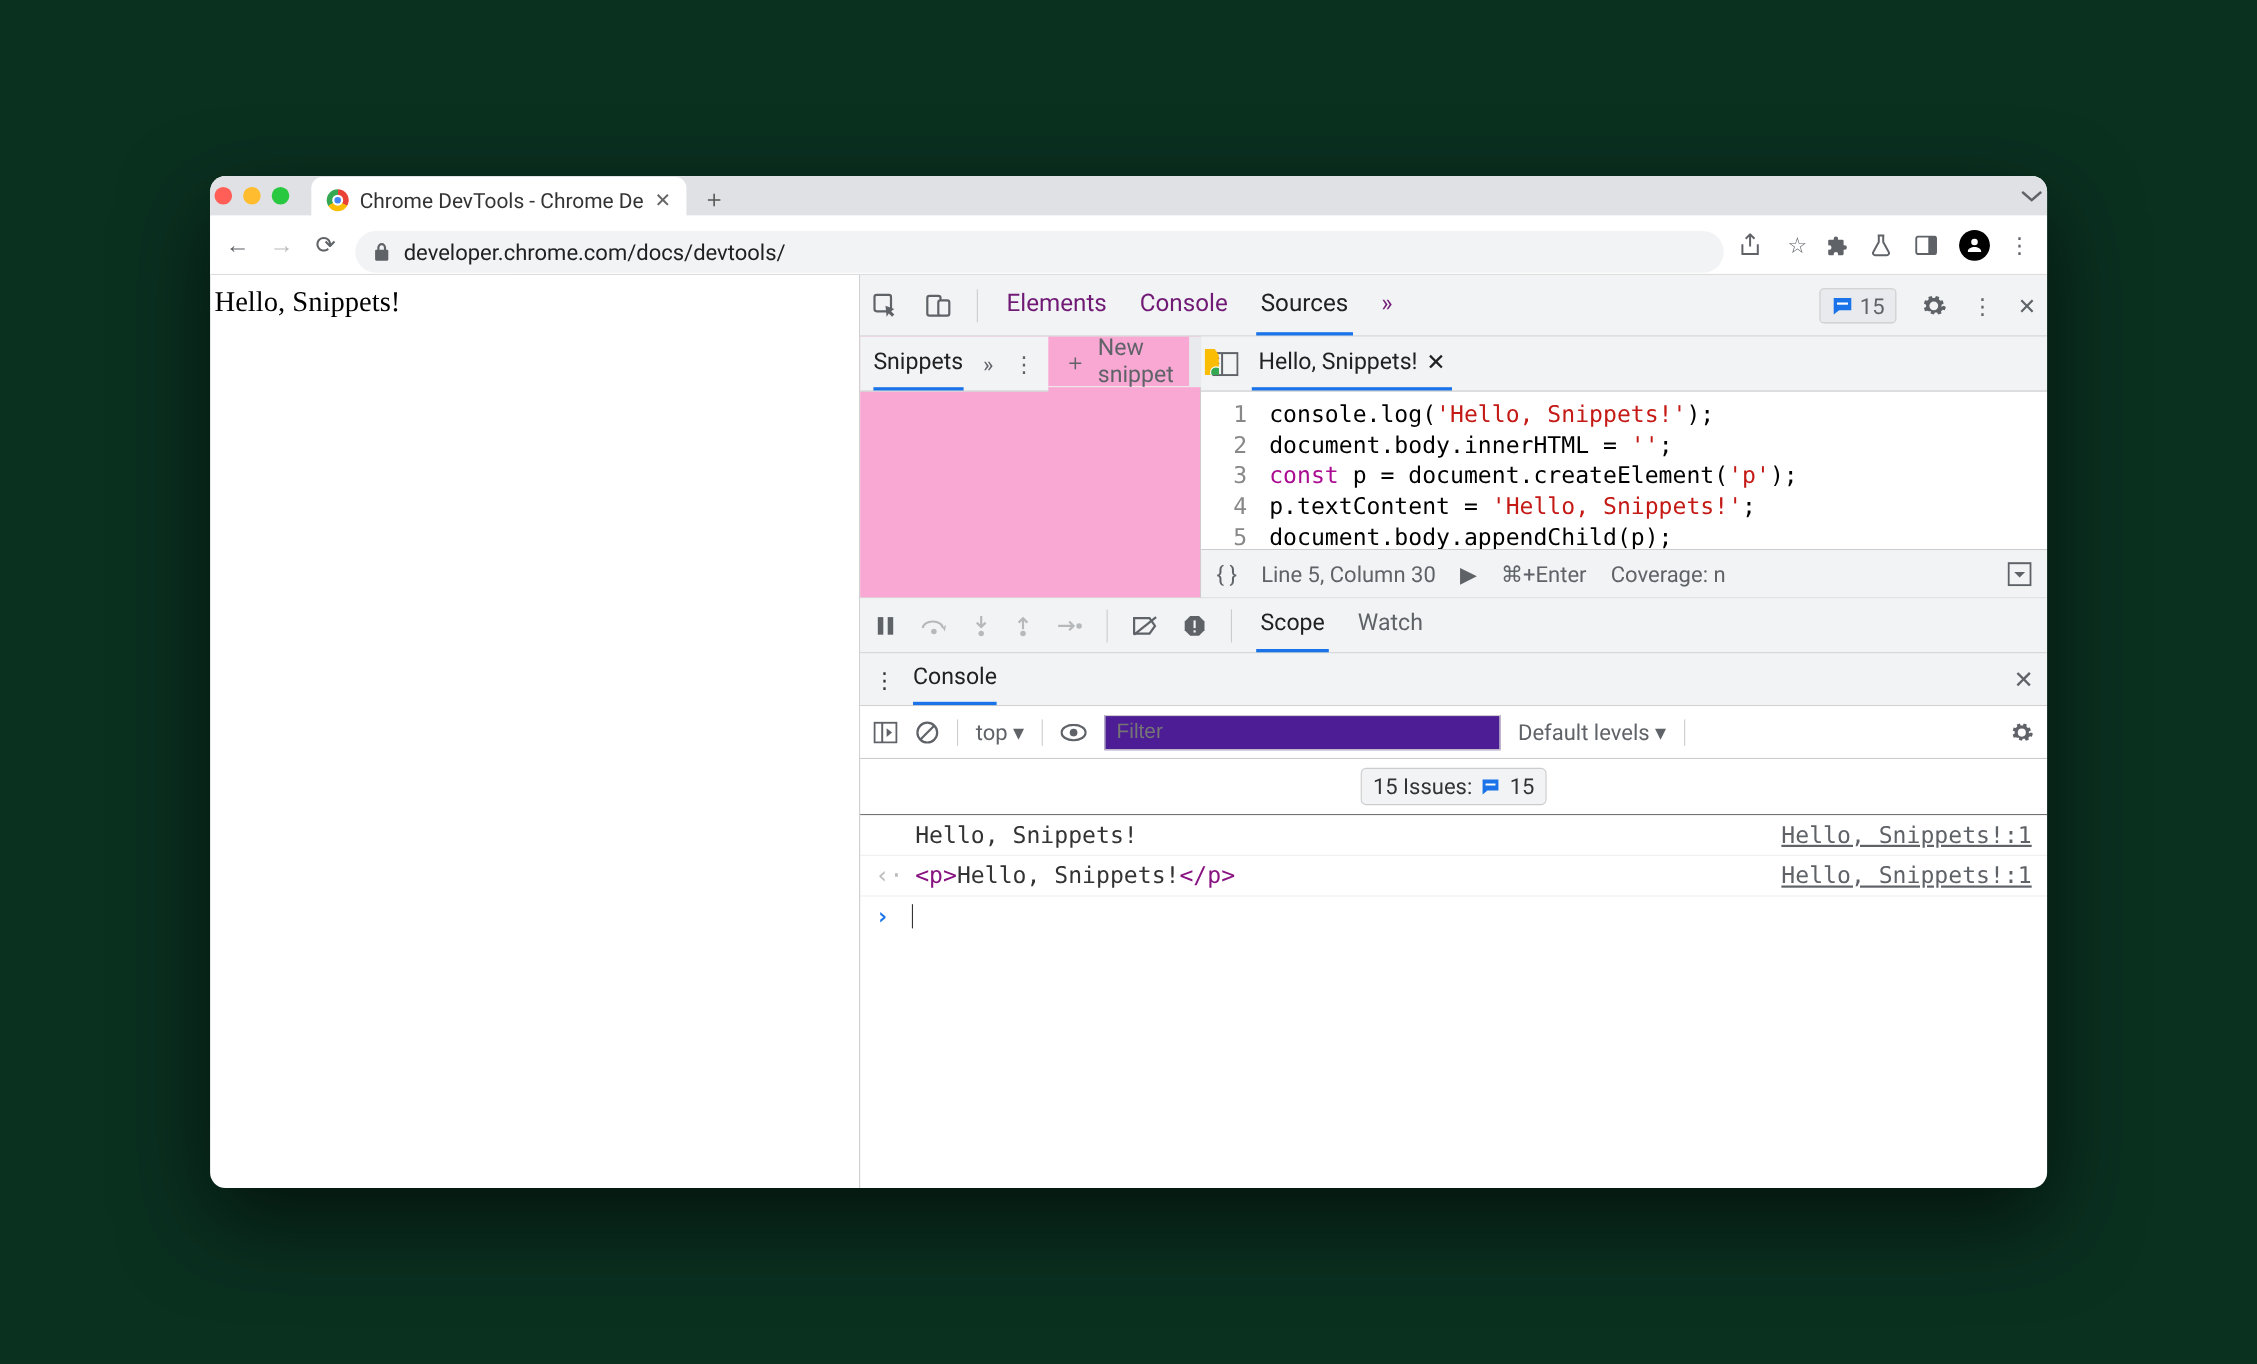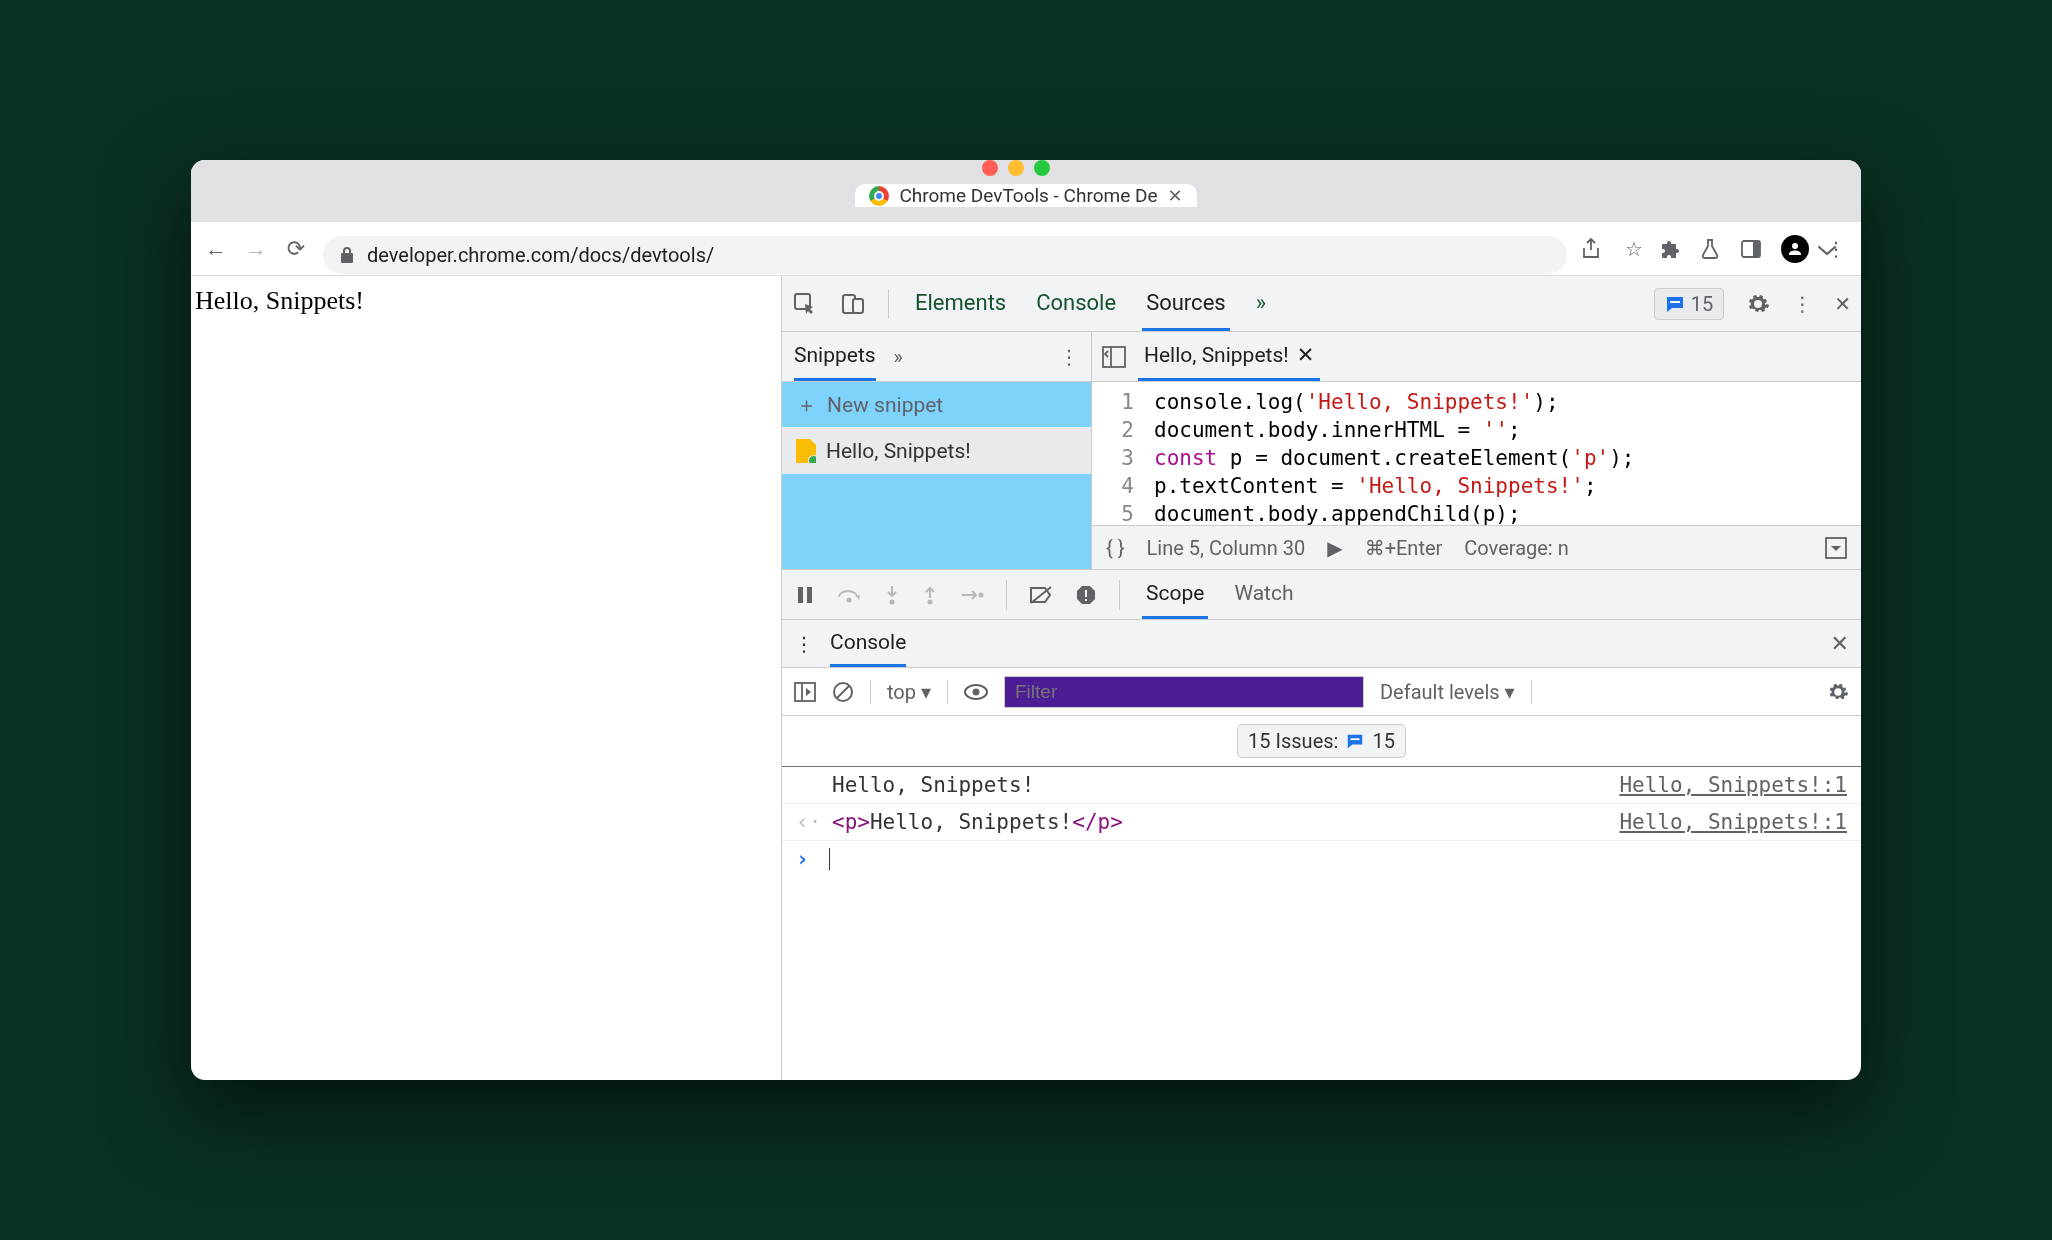--- a/index.html
+++ b/index.html
@@ -17,26 +17,25 @@
     height: 920px;
     background: #fff;
     border-radius: 14px;
     box-shadow: 0 30px 80px rgba(0,0,0,.6);
     overflow: hidden;
     display: flex;
     flex-direction: column;
   }
   
   .tabstrip {
-    height: 62px;
+    height: 36px;
     background: #dfe1e5;
     display: flex;
     align-items: center;
-    padding: 0 24px;
-    flex-direction: column;
+    padding: 0 4px;
   }
   .mac-dots { display: flex; gap: 10px; margin-right: 20px; }
   .dot { width: 16px; height: 16px; border-radius: 50%; }
   .dot.red { background:#ff5f57; } .dot.yellow{background:#febc2e;} .dot.green{background:#28c840;}
   .tab {
     background: #fff;
     height: 42px;
     border-radius: 10px 10px 0 0;
     display: flex;
     align-items: center;
@@ -87,29 +86,29 @@
   .avatar svg{width:18px;height:18px;fill:#fff;}
   
   .bodysplit { flex:1; display:flex; overflow:hidden;}
   .page { width:590px; padding:10px 4px; font-size:26px; color:#000; font-family: "Times New Roman", serif;}
   .devtools { flex:1; display:flex; flex-direction:column; border-left:1px solid #ccc; font-size:20px; color:#333;}
   
   .dt-tabs {
     height:56px; background:#f1f3f4; border-bottom:1px solid #ccc;
     display:flex; align-items:center; padding:0 10px; gap:22px;
   }
-  .dt-tab { color:#14532d; font-size:22px; padding:0 4px; height:100%; display:flex; align-items:center; border-bottom:3px solid transparent;}
+  .dt-tab { color:#701a75; font-size:22px; padding:0 4px; height:100%; display:flex; align-items:center; border-bottom:3px solid transparent;}
   .dt-tab.active { color:#202124; border-bottom-color:#1a73e8;}
   .dt-sep { width:1px; height:30px; background:#ccc;}
   .issues-badge { display:flex; align-items:center; gap:6px; background:#e8eaed; border:1px solid #ccc; border-radius:4px; padding:3px 10px; font-size:20px;}
   .issues-badge .msg-icn{color:#1a73e8;}
   .dt-right { margin-left:auto; display:flex; align-items:center; gap:22px; color:#5f6368;}
   
   .sources-split { display:flex; height:238px; border-bottom:1px solid #ccc;}
-  .snip-panel { width:310px; display:flex; flex-direction:column; border-right:1px solid #ccc; background:#7dd3fc;}
+  .snip-panel { width:310px; display:flex; flex-direction:row; border-right:1px solid #ccc; background:#f9a8d4;}
   .snip-tabs { height:50px; background:#f1f3f4; border-bottom:1px solid #ccc; display:flex; align-items:center; padding:0 12px; gap:18px;}
   .snip-tab { color:#202124; font-size:21px; border-bottom:3px solid #1a73e8; height:100%; display:flex; align-items:center;}
   .snip-more { color:#5f6368;}
   .snip-new { height:46px; display:flex; align-items:center; gap:10px; padding:0 14px; color:#5f6368; font-size:21px; border-bottom:1px solid #eee;}
   .snip-item { height:46px; display:flex; align-items:center; gap:10px; padding:0 14px; background:#e8eaed; font-size:21px;}
   .snip-file-icn { width:20px; height:24px; background:#fbbc04; position:relative; clip-path: polygon(0 0,70% 0,100% 25%,100% 100%,0 100%);}
   .snip-file-icn::after{content:"";position:absolute;right:-3px;bottom:-3px;width:9px;height:9px;border-radius:50%;background:#34a853;border:1.5px solid #fff;}
   .editor-panel { flex:1; display:flex; flex-direction:column;}
   .editor-tabs { height:50px; background:#f1f3f4; border-bottom:1px solid #ccc; display:flex; align-items:center; padding:0 10px; gap:12px;}
   .ed-tab { display:flex; align-items:center; gap:8px; font-size:21px; color:#202124; border-bottom:3px solid #1a73e8; height:100%; padding:0 6px;}

